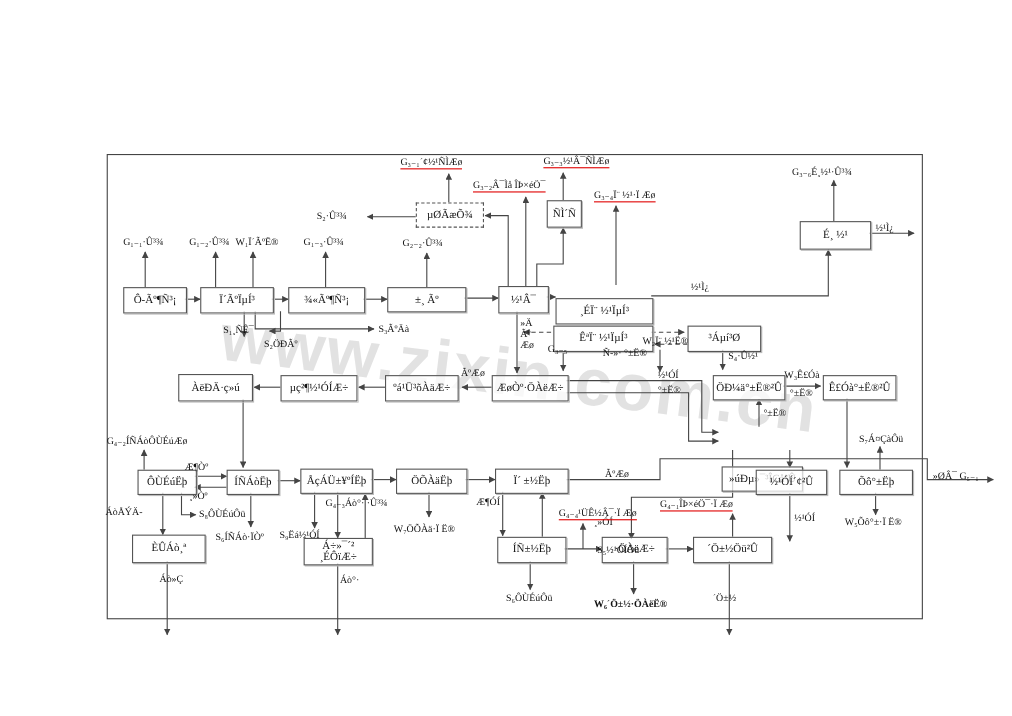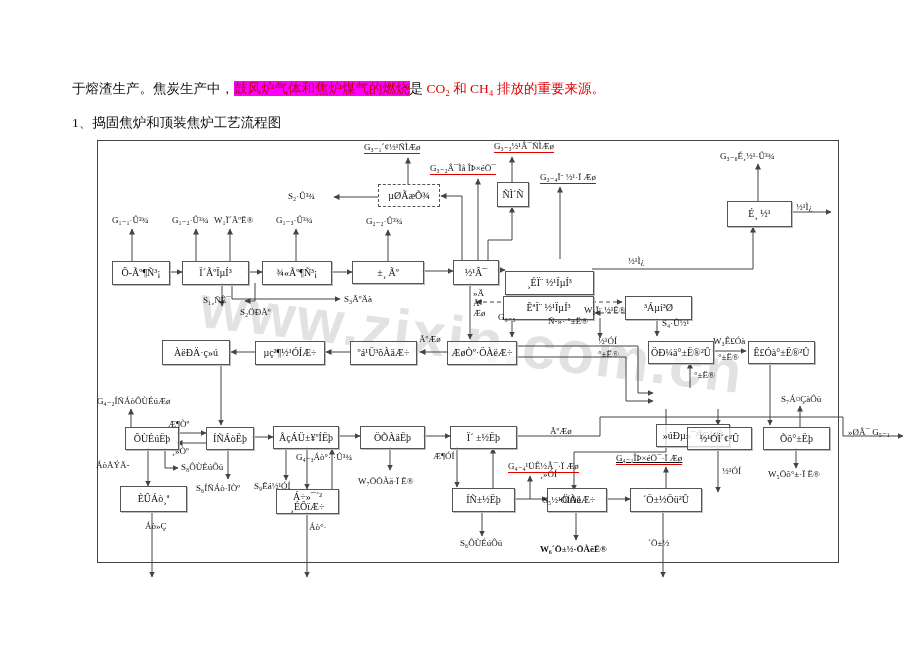--- a/index.html
+++ b/index.html
@@ -20,24 +20,20 @@
   .flabel{position:absolute;font-size:9px;line-height:10px;white-space:pre-line;}
   .flabel.ru{border-bottom:1.5px solid #e00000;padding-bottom:1px;}
   svg{position:absolute;left:0;top:0;}
   polyline{fill:none;stroke:#444;stroke-width:1;}
   polyline.dash{stroke-dasharray:4 3;}
 </style>
 </head>
 <body>
 
 <div id="page">
-  <div id="intro">
-    <span>于熔渣生产。焦炭生产中，</span><span class="hl">鼓风炉气体和焦炉煤气的燃烧</span><span>是 </span><span class="red">CO₂ 和 CH₄ 排放的重要来源。</span>
-  </div>
-  <div id="heading">1、捣固焦炉和顶装焦炉工艺流程图</div>
   <div id="watermark">www.zixin.com.cn</div>
   <div id="diagram">
     <div id="border-rect" style="left: 97px; top: 140px; width: 740px; height: 421px;"></div>
   <svg width="920" height="651">
         <defs>
           <marker id="ah" markerWidth="8" markerHeight="8" refX="5.5" refY="3" orient="auto">
             <path d="M0,0 L6,3 L0,6 z" fill="#444"></path>
           </marker>
         </defs>
         <polyline points="168,272 182,272" marker-end="url(#ah)"></polyline>
@@ -183,17 +179,17 @@
       <div class="flabel" style="left: 254px; top: 481px;">S₉Ëá½¹ÓÍ</div>
       <div class="flabel" style="left: 296px; top: 452px;">G₄₋₃Áò°· ·Û³¾</div>
       <div class="flabel" style="left: 358px; top: 476px;">W₇ÖÕÀä·Ï Ë®</div>
       <div class="flabel" style="left: 433px; top: 451px;">Æ¶ÓÍ</div>
       <div class="flabel" style="left: 496px; top: 469px; margin-left: 44px;">¸»ÓÍ</div>
       <div class="flabel ru" style="left: 508px; top: 461px;">G₄₋₄¹ÜÊ½Â¯·Ï Æø</div>
       <div class="flabel" style="left: 460px; top: 538px;">S₆ÔÙÉúÔü</div>
       <div class="flabel" style="left: 540px; top: 544px; font-weight: bold;">W₆´Ö±½·ÖÀëË®</div>
       <div class="flabel" style="left: 648px; top: 538px;">´Ö±½</div>
       <div class="flabel" style="left: 543px; top: 495px;">S₅½¹ÓÍÔü</div>
-      <div class="flabel ru" style="left: 616px; top: 453px; text-decoration: underline;">G₄₋₁ÎÞ×éÖ¯·Ï Æø</div>
+      <div class="flabel ru" style="left: 600px; top: 453px;">G₄₋₁ÎÞ×éÖ¯·Ï Æø</div>
       <div class="flabel" style="left: 550px; top: 426px;">ÃºÆø</div>
       <div class="flabel" style="left: 848px; top: 427px;">»ØÂ¯ G₅₋₁</div>
     </div>
 </div>
 
 </body></html>

